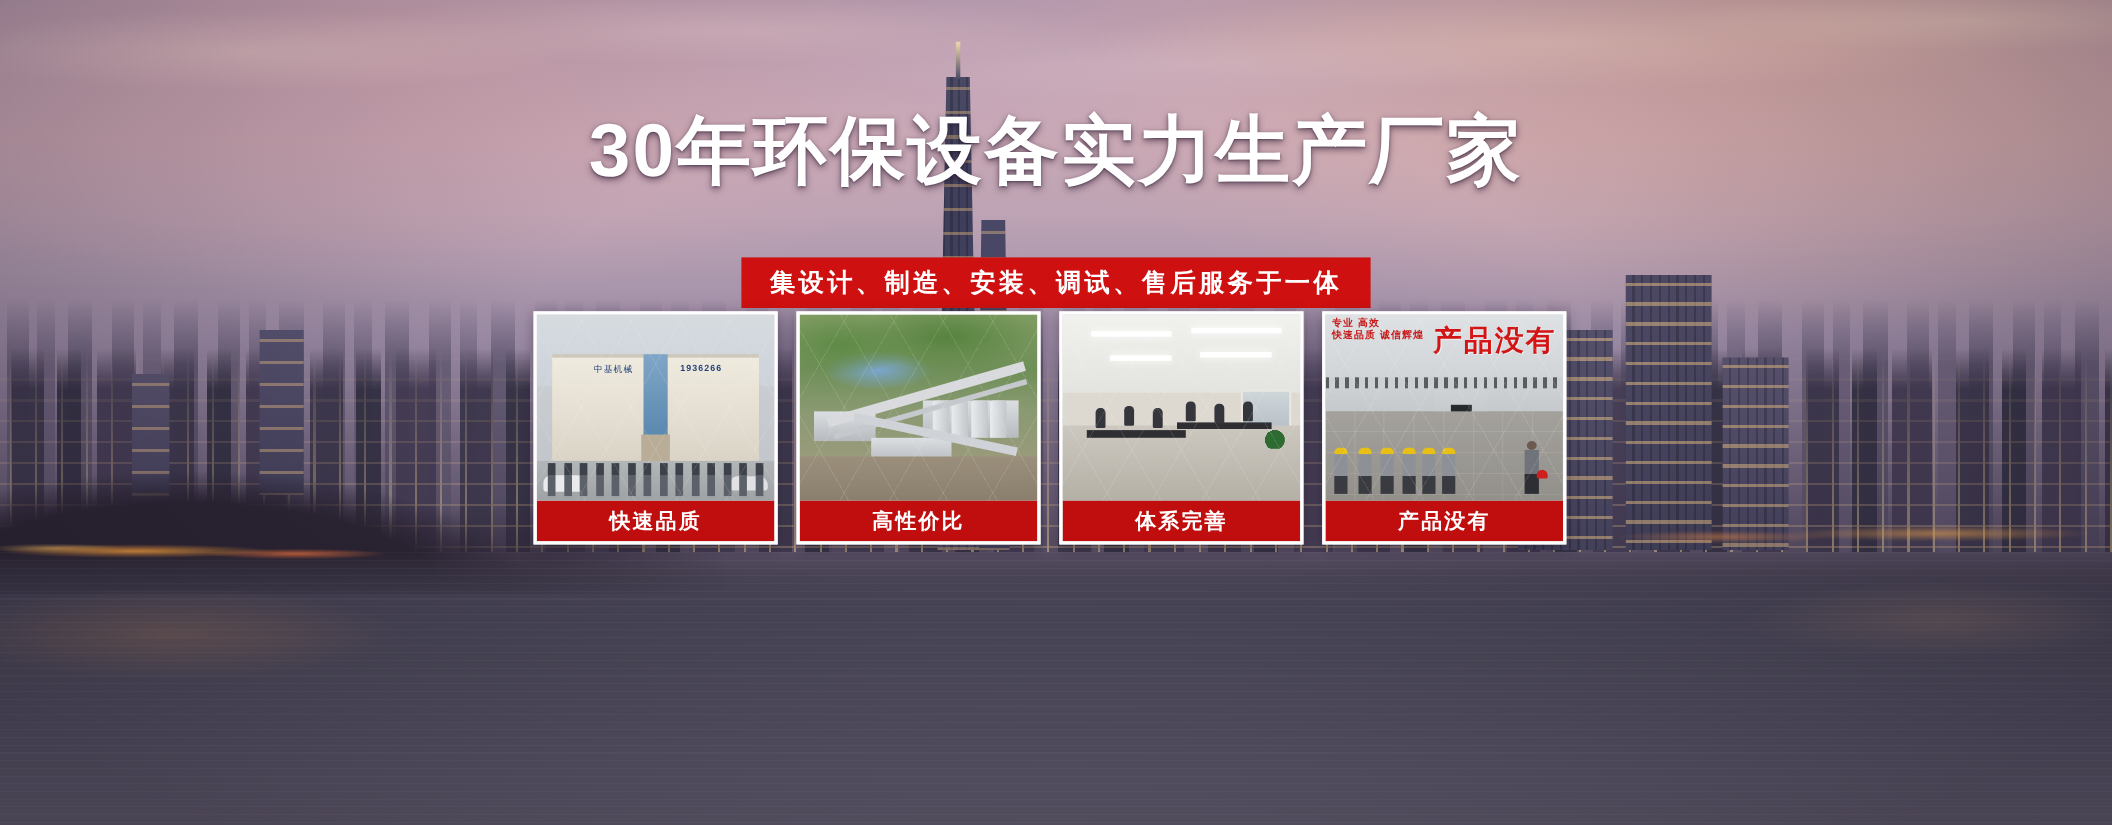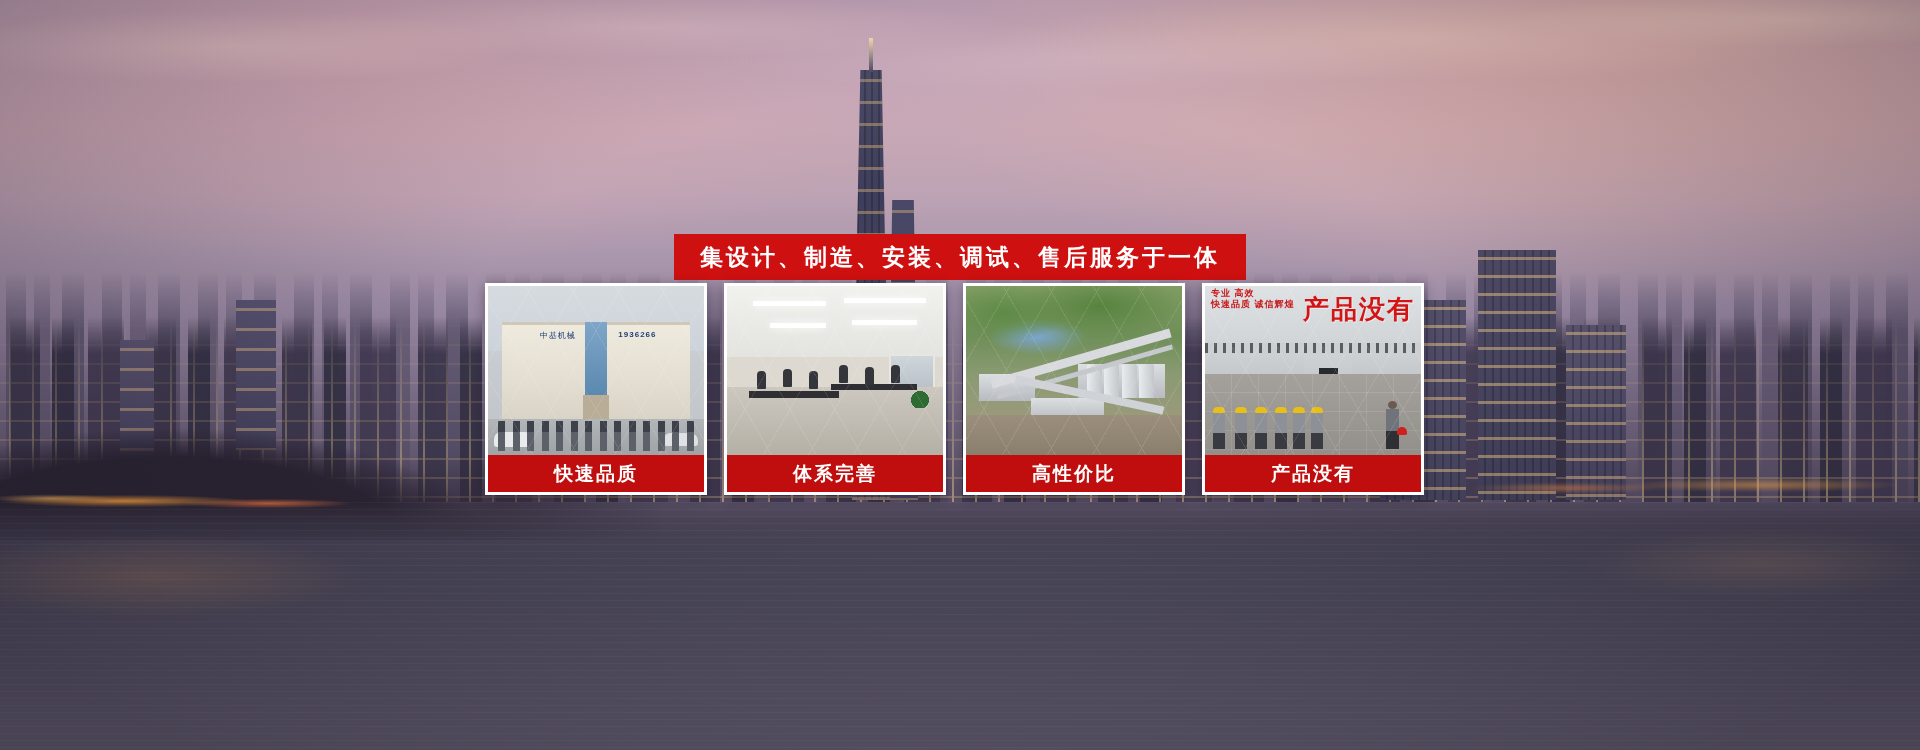--- a/index.html
+++ b/index.html
@@ -300,20 +300,21 @@
   </div>
 
   <div class="hill-left"></div>
   <div class="riverlights"></div>
   <div class="riverlights-r"></div>
   <div class="water"></div>
   <div class="vignette"></div>
 
   <div class="content">
 
+    <div class="headline">30年环保设备实力生产厂家</div>
 
     <div class="subbanner">
       <span>集设计、制造、安装、调试、售后服务于一体</span>
     </div>
 
     <div class="cards">
 
       <div class="card">
         <div class="photo p1">
           <div class="bldg"></div>
@@ -336,20 +337,38 @@
               <i></i>
               <i></i>
               <i></i>
               <i></i>
               <i></i>
               <i></i>
           </div>
           <div class="wm"></div>
         </div>
         <div class="caption">快速品质</div>
+      </div>
+
+      <div class="card">
+        <div class="photo p2">
+          <div class="field"></div>
+          <div class="shed" style="left:6%;top:52%;width:26%;height:16%;"></div>
+          <div class="shed" style="left:52%;top:46%;width:40%;height:20%;"></div>
+          <div class="shed" style="left:30%;top:66%;width:34%;height:14%;"></div>
+          <div class="silo" style="left:56%;"></div>
+          <div class="silo" style="left:64%;"></div>
+          <div class="silo" style="left:72%;"></div>
+          <div class="silo" style="left:80%;"></div>
+          <div class="belt"></div>
+          <div class="belt2"></div>
+          <div class="yard"></div>
+          <div class="wm"></div>
+        </div>
+        <div class="caption">高性价比</div>
       </div>
 
       <div class="card">
         <div class="photo p3">
           <div class="ceil"></div>
           <div class="lt" style="left:12%;top:9%;width:34%;"></div>
           <div class="lt" style="left:54%;top:7%;width:38%;"></div>
           <div class="lt" style="left:20%;top:22%;width:26%;"></div>
           <div class="lt" style="left:58%;top:20%;width:30%;"></div>
           <div class="wall"></div>
@@ -363,38 +382,20 @@
           <div class="pers" style="left:52%;top:47%;"></div>
           <div class="pers" style="left:64%;top:48%;"></div>
           <div class="pers" style="left:76%;top:47%;"></div>
           <div class="plant"></div>
           <div class="wm"></div>
         </div>
         <div class="caption">体系完善</div>
       </div>
 
       <div class="card">
-        <div class="photo p2">
-          <div class="field"></div>
-          <div class="shed" style="left:6%;top:52%;width:26%;height:16%;"></div>
-          <div class="shed" style="left:52%;top:46%;width:40%;height:20%;"></div>
-          <div class="shed" style="left:30%;top:66%;width:34%;height:14%;"></div>
-          <div class="silo" style="left:56%;"></div>
-          <div class="silo" style="left:64%;"></div>
-          <div class="silo" style="left:72%;"></div>
-          <div class="silo" style="left:80%;"></div>
-          <div class="belt"></div>
-          <div class="belt2"></div>
-          <div class="yard"></div>
-          <div class="wm"></div>
-        </div>
-        <div class="caption">高性价比</div>
-      </div>
-
-      <div class="card">
         <div class="photo p4">
           <div class="fac"></div>
           <div class="bigtext">产品没有</div>
           <div class="smalltext">专业 高效<br>快速品质 诚信辉煌</div>
           <div class="louvre"></div>
           <div class="door">
               <i></i>
             </div>
           <div class="lot"></div>
           <div class="w" style="left:8px;">

